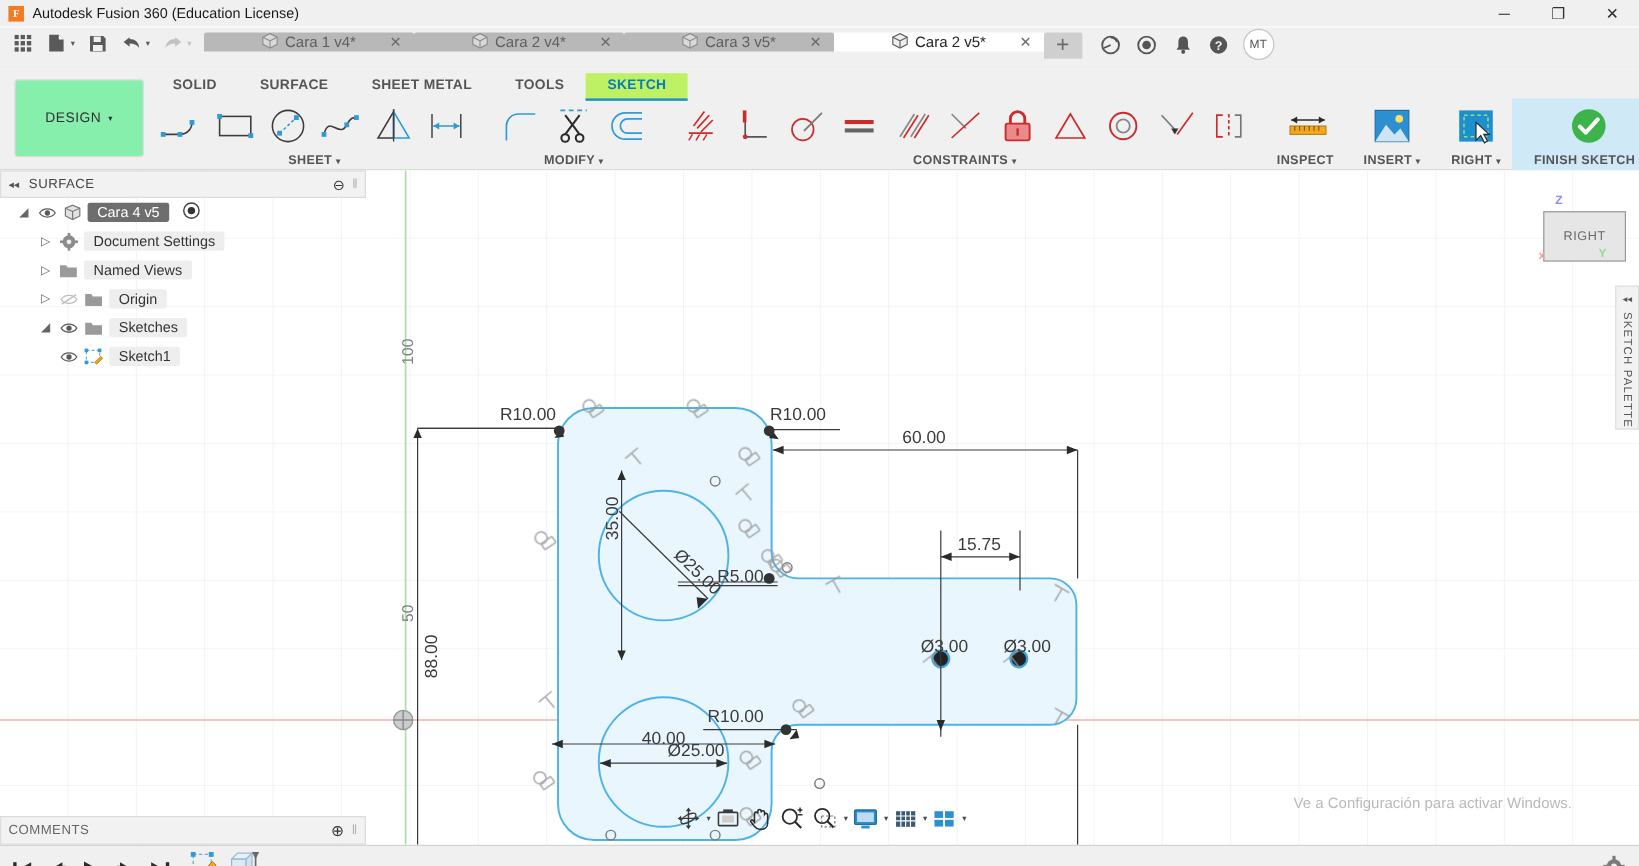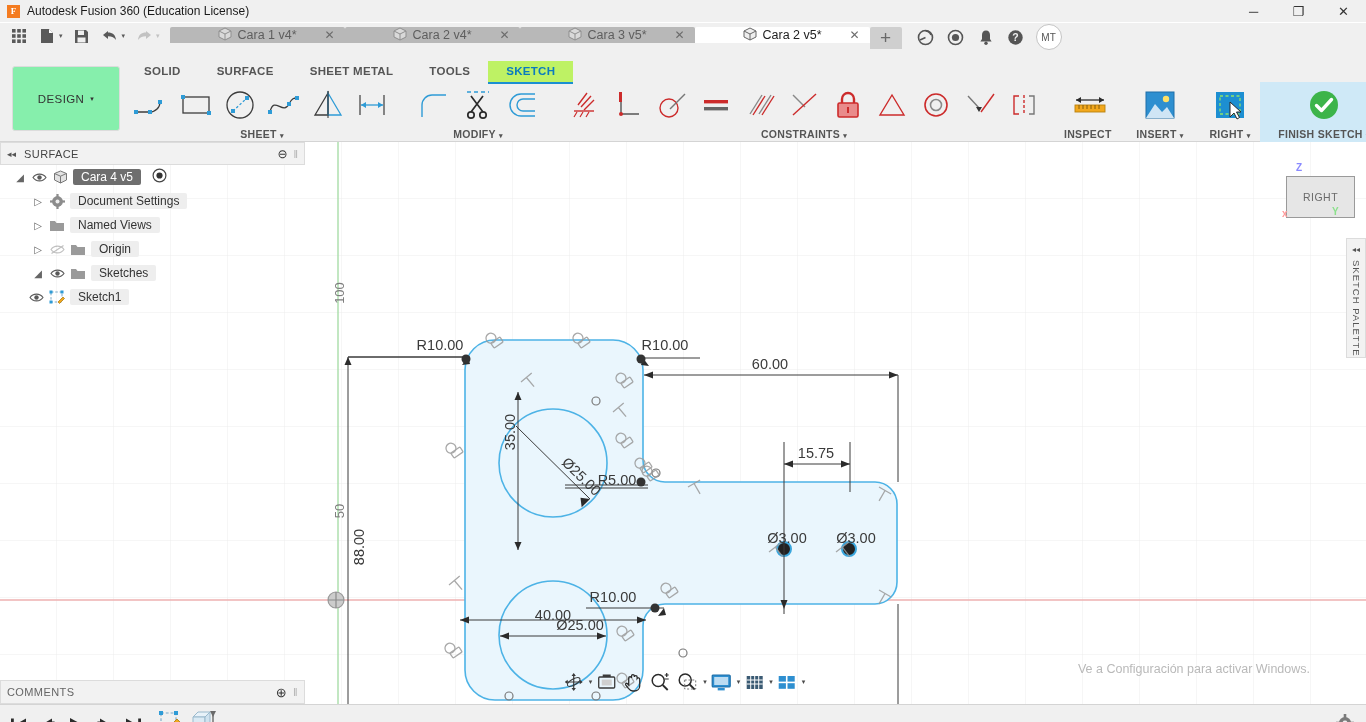--- a/index.html
+++ b/index.html
@@ -116,21 +116,21 @@
   #browser-header .bh-right { margin-left: auto; display: flex; align-items: center; gap: 6px; }
   .tree-row {
     display: flex; align-items: center; height: 24px; gap: 5px;
     padding-left: 14px; color: #333;
   }
   .tw { display: inline-block; width: 12px; text-align: center; color: #666; font-size: 10px; }
   .eye { width: 16px; display: flex; align-items: center; justify-content: center; }
   .tree-label { padding: 1px 8px; border-radius: 2px; background: #eeeeee; }
   .tree-row.selected .tree-label { background: #6e6e6e; color: #fff; }
   .indent1 { padding-left: 32px; }
-  .indent2 { padding-left: 28px; }
+  .indent2 { padding-left: 49px; }
   .dim { opacity: .38; }
 
   
   #comments {
     position: absolute; left: 0; bottom: 0; width: 305px; height: 24px;
     background: #f2f2f2; border: 1px solid #dcdcdc;
     display: flex; align-items: center; padding: 0 6px; gap: 8px;
     font-size: 11px; color: #666; letter-spacing: .4px; z-index: 5;
   }
   #comments .c-right { margin-left: auto; display: flex; align-items: center; gap: 6px; }

